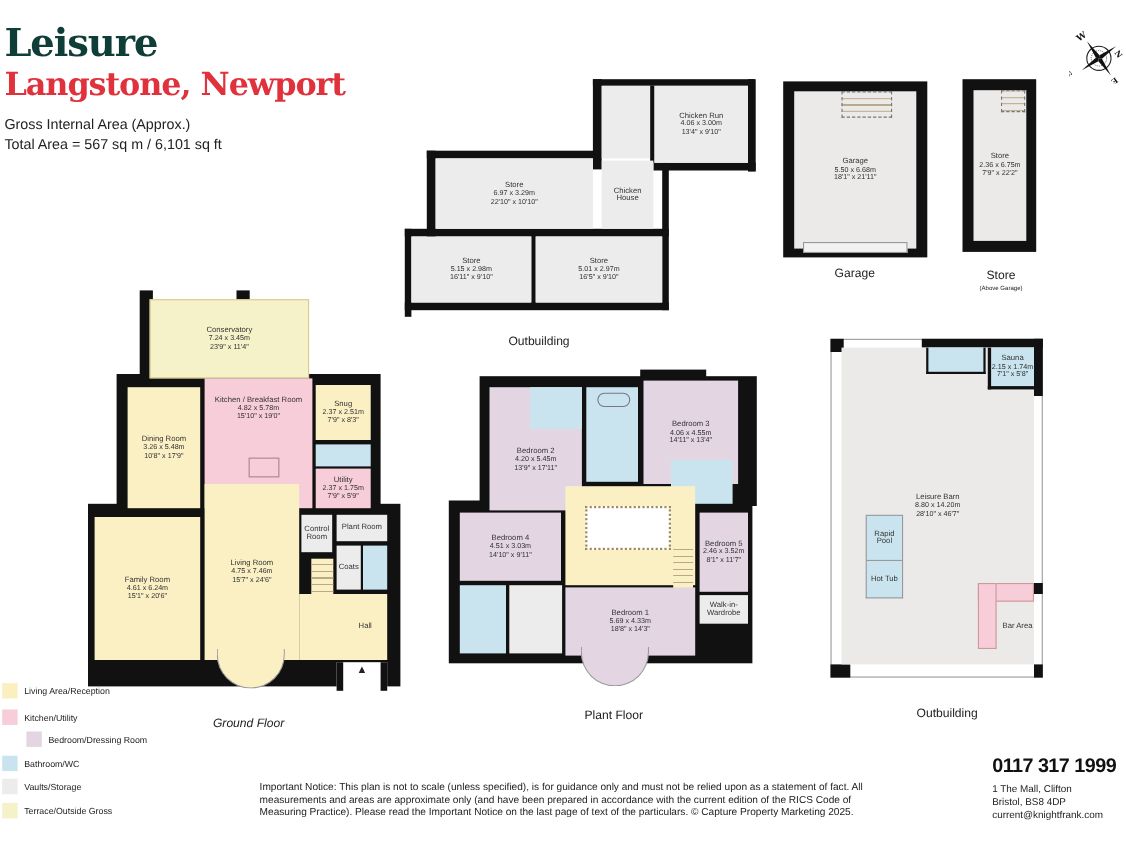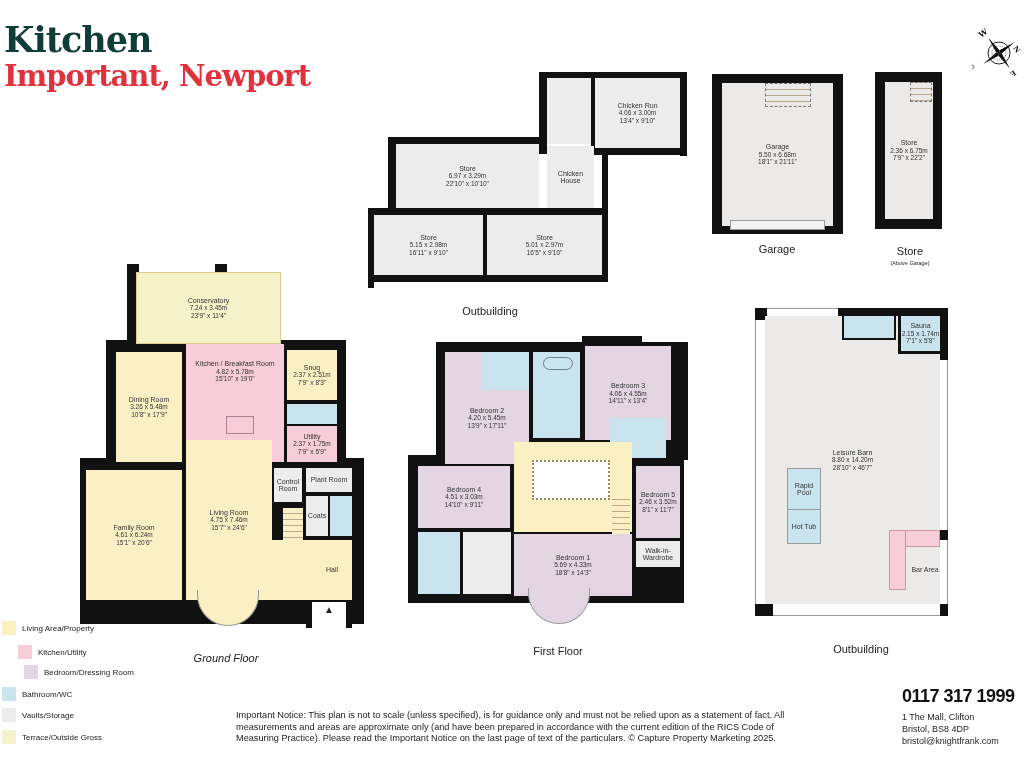--- a/index.html
+++ b/index.html
@@ -23,23 +23,25 @@
   .legend-sw { width: 14px; height: 14px; margin-right: 6px; }
   .notice { left: 236px; top: 710px; width: 580px; font-size: 9.2px; line-height: 11.5px; color: #222; }
   .phone { left: 902px; top: 686px; font-size: 18px; font-weight: bold; color: #111; letter-spacing: -0.5px; }
   .addr { left: 902px; top: 711px; font-size: 9px; line-height: 12px; color: #222; }
   .void { position: absolute; background: #fff; border: 2px dotted #a08a5a; }
   .stair-lines { background-image: repeating-linear-gradient(180deg, transparent 0 5px, #b8a98a 5px 6px); }
 </style>
 </head>
 <body>
 
-<div class="abs title">Kitchen</div>
-<div class="abs subtitle">Important, Newport</div>
+<div class="abs title">Leisure</div>
+<div class="abs subtitle">Langstone, Newport</div>
 <div class="abs areas">
+  <div>Gross Internal Area (Approx.)</div>
+  <div>Total Area = 567 sq m / 6,101 sq ft</div>
 </div>
 
 <div class="abs" style="left:972px;top:26px;width:50px;height:50px;">
   <svg width="50" height="50" viewBox="0 0 50 50">
     <circle cx="27" cy="27" r="11" fill="none" stroke="#222" stroke-width="1"></circle>
     <circle cx="27" cy="27" r="7" fill="none" stroke="#222" stroke-width="0.6" stroke-dasharray="1 1"></circle>
     <polygon points="27,8 29,25 27,27 25,25" fill="#111" transform="rotate(-35 27 27)"></polygon>
     <polygon points="27,46 29,29 27,27 25,29" fill="#111" transform="rotate(-35 27 27)"></polygon>
     <polygon points="8,27 25,25 27,27 25,29" fill="#111" transform="rotate(-35 27 27)"></polygon>
     <polygon points="46,27 29,25 27,27 29,29" fill="#111" transform="rotate(-35 27 27)"></polygon>
@@ -239,21 +241,21 @@
   <div class="room bath" style="left:418px;top:532px;width:42px;height:62px;"></div>
 
   <div class="room storage" style="left:463px;top:532px;width:48px;height:62px;"></div>
 
   <div class="room bedroom" style="left:514px;top:534px;width:118px;height:62px;">
     <span class="name">Bedroom 1</span>
     <span>5.69 x 4.33m</span>
     <span>18'8" x 14'3"</span>
   </div>
   <div class="abs bedroom" style="left:528px;top:588px;width:62px;height:36px;border-radius:0 0 31px 31px;border:1px solid #999;border-top:none;"></div>
-  <div class="floor-label" style="left:508px;top:645px;width:100px;">First Floor</div>
+  <div class="floor-label" style="left:508px;top:645px;width:100px;">Plant Floor</div>
 </div>
 
 <div>
   <div class="abs" style="left:755px;top:308px;width:193px;height:308px;border:1px solid #999;background:#fff;"></div>
   <div class="wall" style="left:755px;top:308px;width:12px;height:12px;"></div>
   <div class="wall" style="left:838px;top:308px;width:110px;height:8px;"></div>
   <div class="wall" style="left:940px;top:308px;width:8px;height:52px;"></div>
   <div class="wall" style="left:755px;top:604px;width:18px;height:12px;"></div>
   <div class="wall" style="left:940px;top:604px;width:8px;height:12px;"></div>
   <div class="wall" style="left:940px;top:530px;width:8px;height:10px;"></div>
@@ -278,23 +280,23 @@
   <div class="abs kitchen" style="left:889px;top:530px;width:17px;height:60px;border:1px solid #c99;"></div>
   <div class="room" style="left:910px;top:560px;width:30px;height:20px;">
     <span class="name">Bar Area</span>
   </div>
   <div class="floor-label" style="left:811px;top:643px;width:100px;">Outbuilding</div>
 </div>
 
 <div>
   <div class="legend-item" style="top:621px;">
     <span class="legend-sw" style="background:#fbefc0;"></span>
-      <span>Living Area/Property</span>
-  </div>
-  <div class="legend-item" style="top:645px;margin-left:16px;">
+      <span>Living Area/Reception</span>
+  </div>
+  <div class="legend-item" style="top:645px;">
     <span class="legend-sw" style="background:#f6cdd8;"></span>
       <span>Kitchen/Utility</span>
   </div>
   <div class="legend-item" style="top:665px;padding-left:22px;">
     <span class="legend-sw" style="background:#e3d6e2;"></span>
       <span>Bedroom/Dressing Room</span>
   </div>
   <div class="legend-item" style="top:687px;">
     <span class="legend-sw" style="background:#c9e4ee;"></span>
       <span>Bathroom/WC</span>
@@ -307,14 +309,14 @@
     <span class="legend-sw" style="background:#f5f1c9;"></span>
       <span>Terrace/Outside Gross</span>
   </div>
 </div>
 
 <div class="abs notice">Important Notice: This plan is not to scale (unless specified), is for guidance only and must not be relied upon as a statement of fact. All measurements and areas are approximate only (and have been prepared in accordance with the current edition of the RICS Code of Measuring Practice). Please read the Important Notice on the last page of text of the particulars. © Capture Property Marketing 2025.</div>
 <div class="abs phone">0117 317 1999</div>
 <div class="abs addr">
   <div>1 The Mall, Clifton</div>
   <div>Bristol, BS8 4DP</div>
-  <div>bristol@knightfrank.com</div>
+  <div>current@knightfrank.com</div>
 </div>
 
 </body></html>

